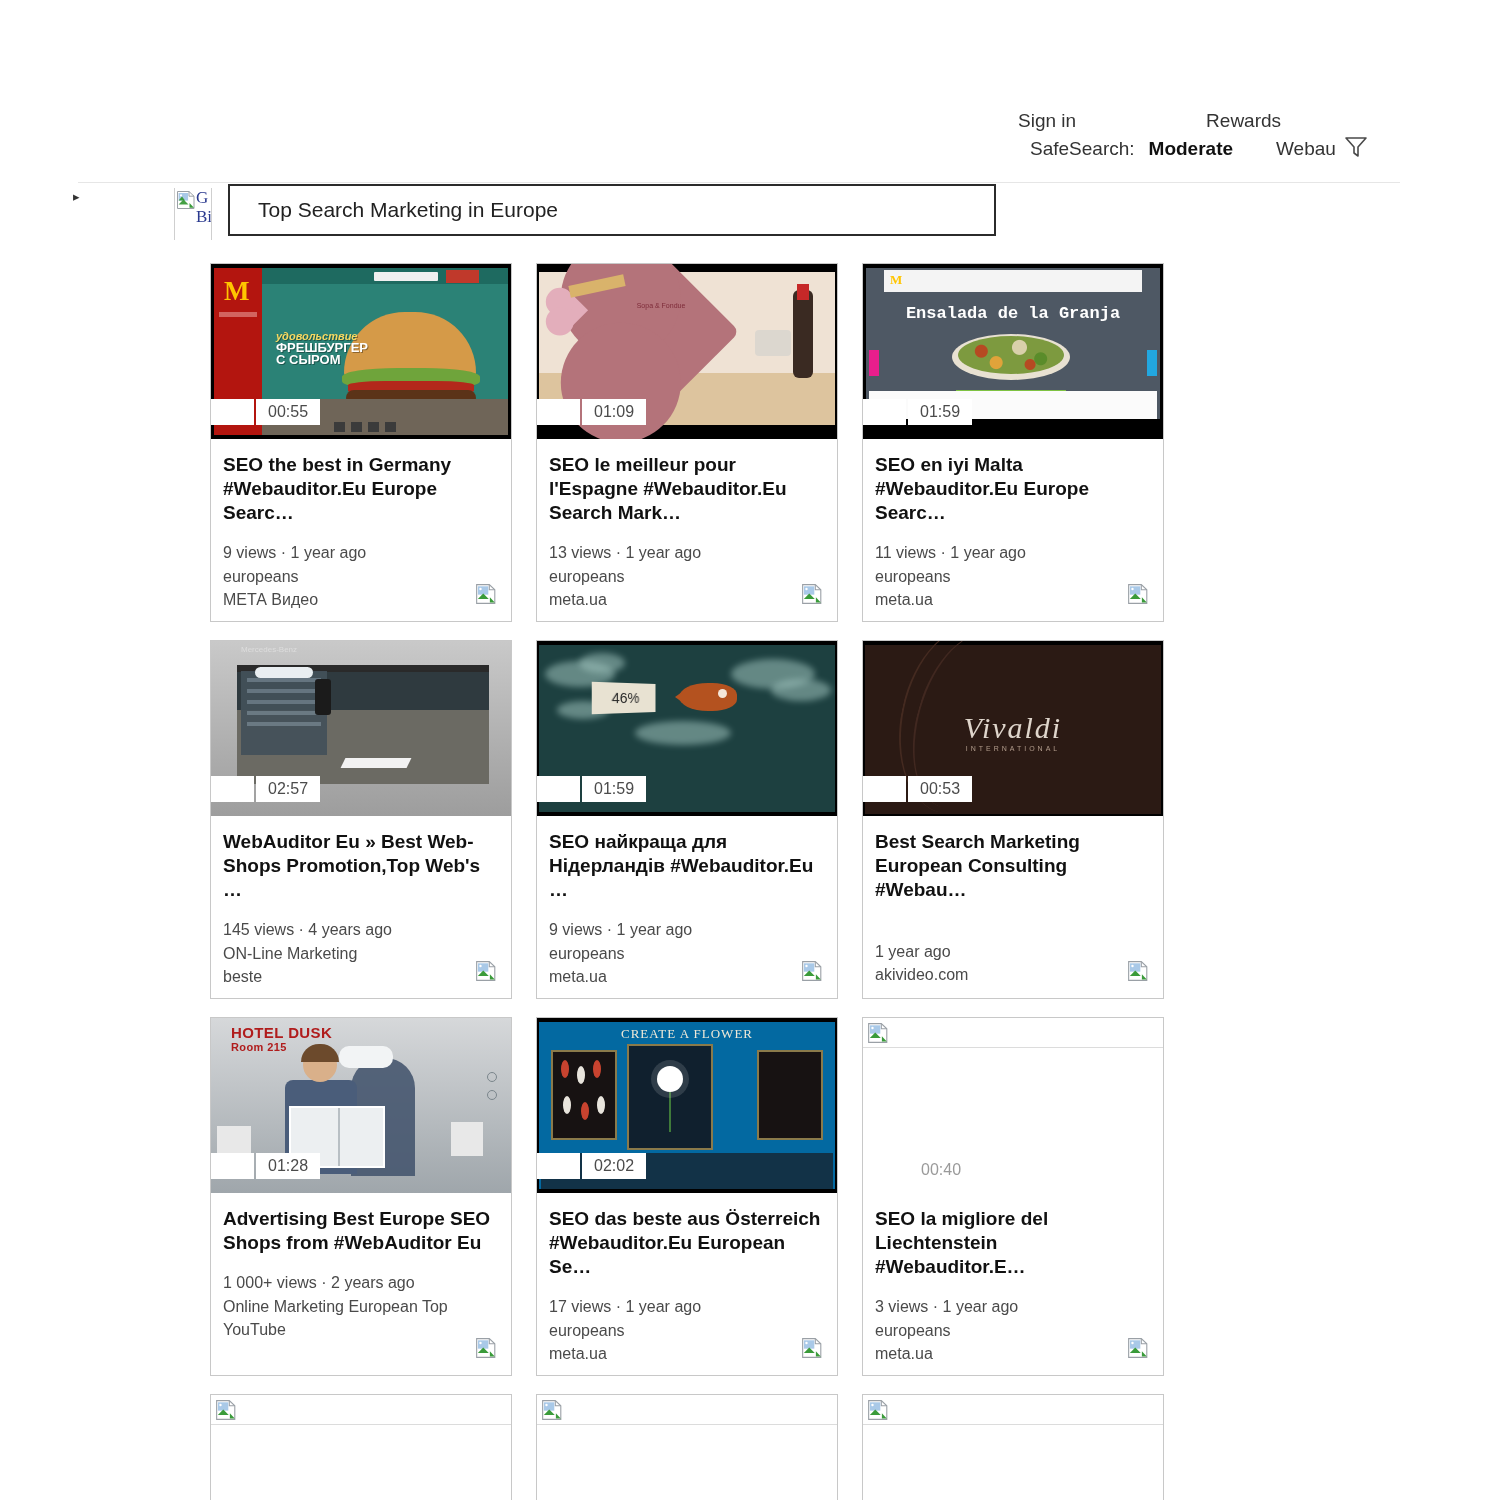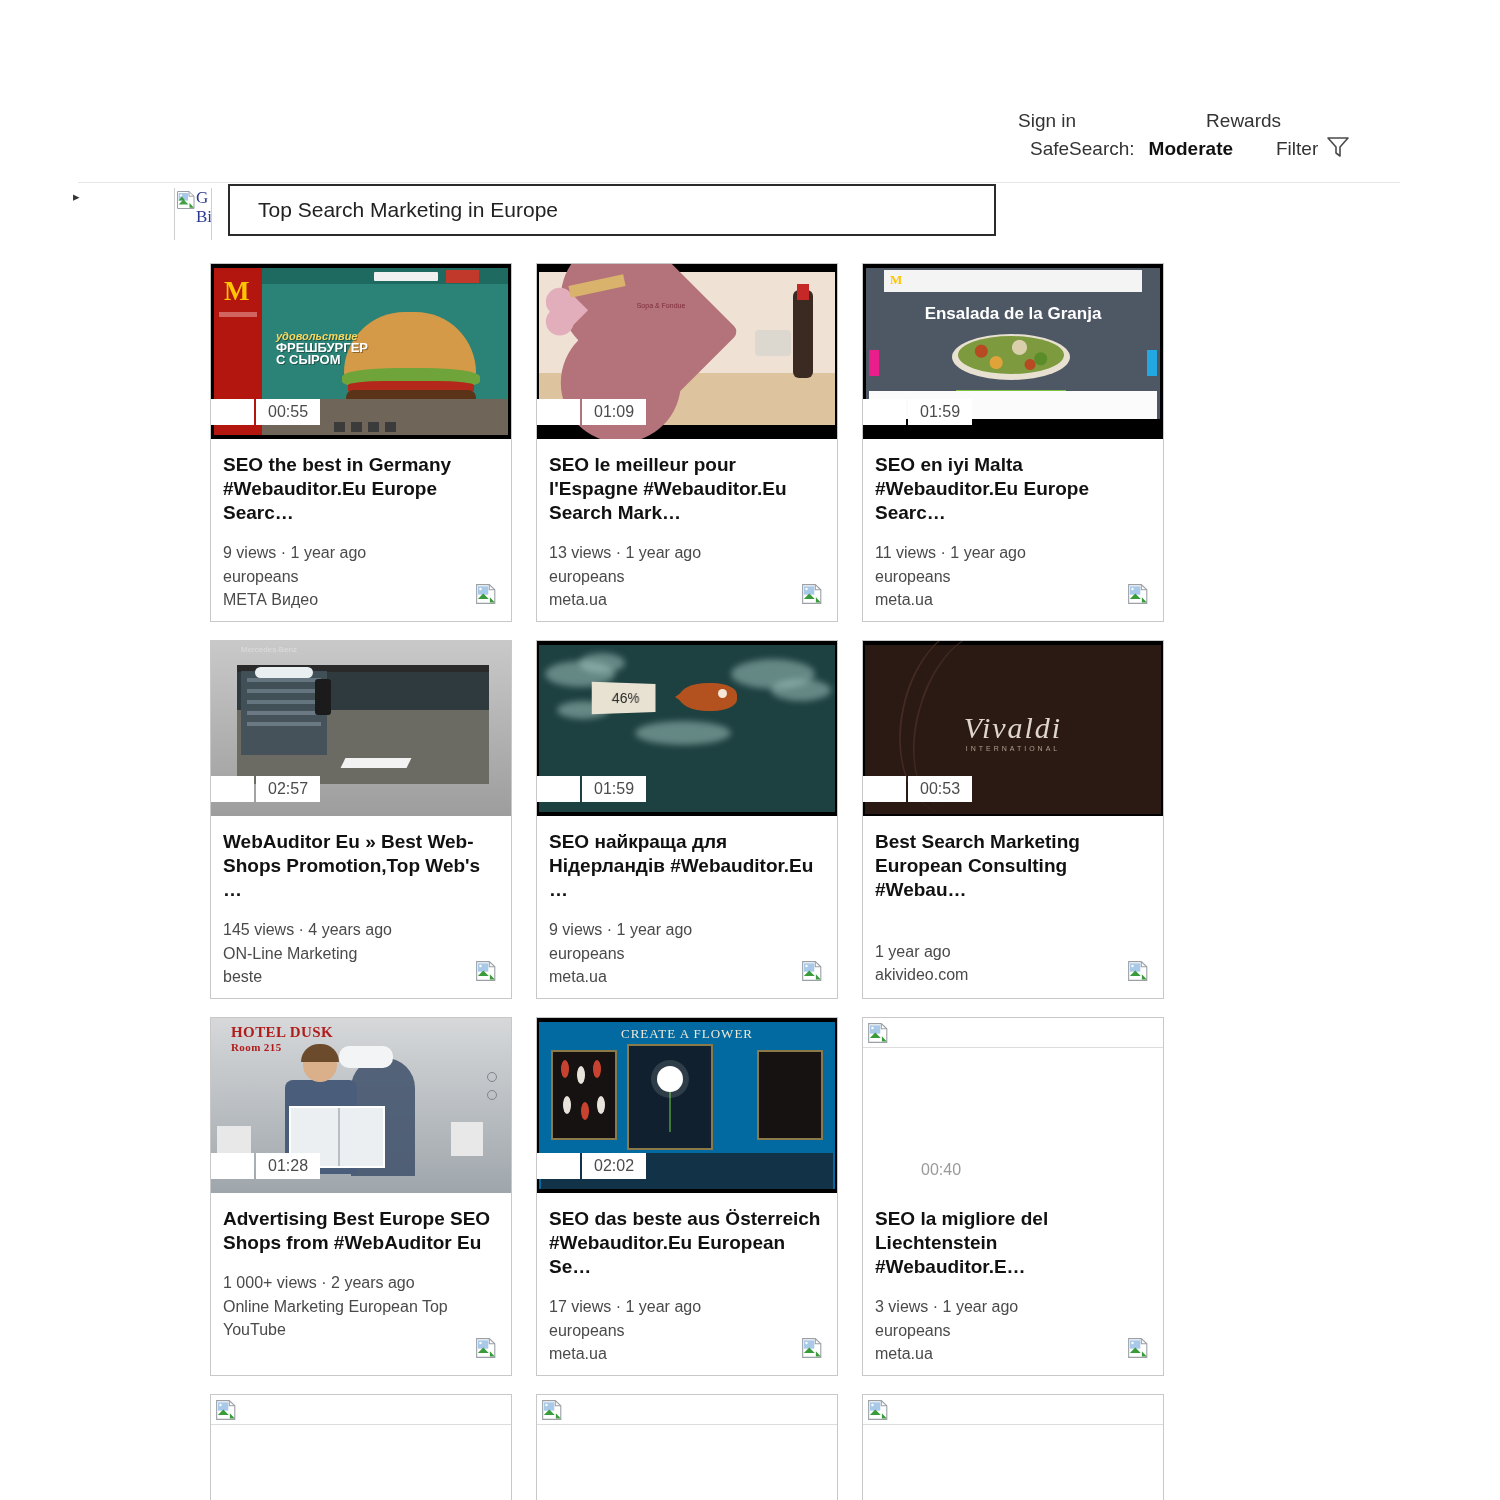--- a/index.html
+++ b/index.html
@@ -186,21 +186,21 @@
   .a2 .bottle { position:absolute; right:22px; top:18px; width:20px; height:88px; background:#3a2a22; border-radius:6px; }
   .a2 .cups { position:absolute; right:44px; top:58px; width:36px; height:26px; background:#dcd7cf; border-radius:4px; }
   .a2 .cap { position:absolute; right:26px; top:12px; width:12px; height:16px; background:#c62828; }
   .a2 .htxt { position:absolute; left:82px; top:30px; font-size:7px; color:#7e2b39; text-align:center; width:80px; line-height:7px; }
   .a2 .ribbon { position:absolute; left:30px; top:8px; width:56px; height:12px; background:#d9b36b; transform:rotate(-12deg); }
 
   
   .a3 .inner { position:absolute; left:3px; right:3px; top:4px; bottom:20px; background:#4e5864; }
   .a3 .navbar { position:absolute; left:18px; right:18px; top:2px; height:22px; background:#f4f4f4; }
   .a3 .arch { position:absolute; left:24px; top:4px; color:#ffc500; font-weight:bold; font-size:13px; font-family:"Liberation Serif",serif;}
-  .a3 .title { position:absolute; left:0; right:0; top:34px; text-align:center; color:#fff; font-size:17px; font-family:Liberation Sans, sans-serif; }
+  .a3 .title { position:absolute; left:0; right:0; top:34px; text-align:center; color:#fff; font-size:17px; font-family:Liberation Mono, monospace; }
   .a3 .plate { position:absolute; left:86px; top:66px; width:118px; height:46px; border-radius:50%; background:#e8e1d2; }
   .a3 .food { position:absolute; left:92px; top:68px; width:106px; height:38px; border-radius:50%;
       background:
         radial-gradient(circle at 22% 40%, #b64a22 6px, transparent 7px),
         radial-gradient(circle at 58% 30%, #d9d0ab 7px, transparent 8px),
         radial-gradient(circle at 78% 60%, #5a8c2a 6px, transparent 7px),
         radial-gradient(circle at 36% 70%, #e0a33a 6px, transparent 7px),
         radial-gradient(circle at 68% 75%, #b64a22 5px, transparent 6px),
         #7d9a3f; }
   .a3 .greenbar { position:absolute; left:90px; bottom:22px; width:110px; height:7px; background:#7ec242; }
@@ -233,21 +233,21 @@
   
   .a6 .inner { position:absolute; left:2px; right:2px; top:4px; bottom:2px; background:#2b1a14; }
   .a6 .script { position:absolute; left:0; right:0; top:66px; text-align:center; color:#efe6dc;
       font-family:"Liberation Serif",serif; font-style:italic; font-size:30px; letter-spacing:2px; opacity:.92;}
   .a6 .sub { position:absolute; left:0; right:0; top:100px; text-align:center; color:#b29c8c; font-size:7px; letter-spacing:3px;}
   .a6 .swirl { position:absolute; left:36px; top:-20px; width:120px; height:190px; border-left:2px solid #442a20; border-radius:50%; transform:rotate(12deg);}
   .a6 .swirl2 { position:absolute; left:52px; top:-14px; width:100px; height:180px; border-left:2px solid #412820; border-radius:50%; transform:rotate(16deg);}
 
   
   .a7 .inner { position:absolute; inset:0; background:linear-gradient(#d6d8da,#9fa6ab); }
-  .a7 .ttl { position:absolute; left:20px; top:6px; color:#b01c1c; font-weight:bold; font-size:15px; font-family:Liberation Serif, serif; letter-spacing:.4px;}
+  .a7 .ttl { position:absolute; left:20px; top:6px; color:#b01c1c; font-weight:bold; font-size:15px; font-family:Liberation Sans, sans-serif; letter-spacing:.4px;}
   .a7 .ttl small { display:block; font-size:11px; }
   .a7 .man-head { position:absolute; left:92px; top:30px; width:34px; height:34px; background:#d9b08a; border-radius:50%; }
   .a7 .man-hair { position:absolute; left:90px; top:26px; width:38px; height:18px; background:#6c4a2c; border-radius:18px 18px 0 0; }
   .a7 .man-body { position:absolute; left:74px; top:62px; width:72px; height:94px; background:#4a5d7a; border-radius:8px 8px 0 0; }
   .a7 .shadow { position:absolute; left:140px; top:40px; width:64px; height:118px; background:#46566f; border-radius:30px 30px 0 0; opacity:.9;}
   .a7 .book { position:absolute; left:78px; top:88px; width:96px; height:62px; background:#eceff1; border:2px solid #fff; }
   .a7 .book::after { content:""; position:absolute; left:47px; top:0; bottom:0; width:2px; background:#b8bfc4;}
   .a7 .note1 { position:absolute; left:6px; top:108px; width:34px; height:30px; background:#e8e8e8; }
   .a7 .note2 { position:absolute; right:28px; top:104px; width:32px; height:34px; background:#e8e8e8; }
   .a7 .bubble { position:absolute; left:128px; top:28px; width:54px; height:22px; background:#f2f4f5; border-radius:10px; }
@@ -283,21 +283,21 @@
       <span class="signin">Sign in</span>
       <span class="rewards">Rewards</span>
     </div>
 
     <div class="safesearch">
       <span class="label">SafeSearch:</span>
       <span class="value">Moderate</span>
     </div>
 
     <div class="filter">
-      <span class="ftext">Filter</span>
+      <span class="ftext">Webau</span>
       <span class="funnel">
         <svg width="24" height="22" viewBox="0 0 24 22">
           <path d="M2 2 H22 L14 11 V20 L10 17 V11 Z" fill="none" stroke="#4a4a4a" stroke-width="1.6" stroke-linejoin="round"></path>
         </svg>
       </span>
     </div>
 
   </div>
 
   <div class="header-rule"></div>

